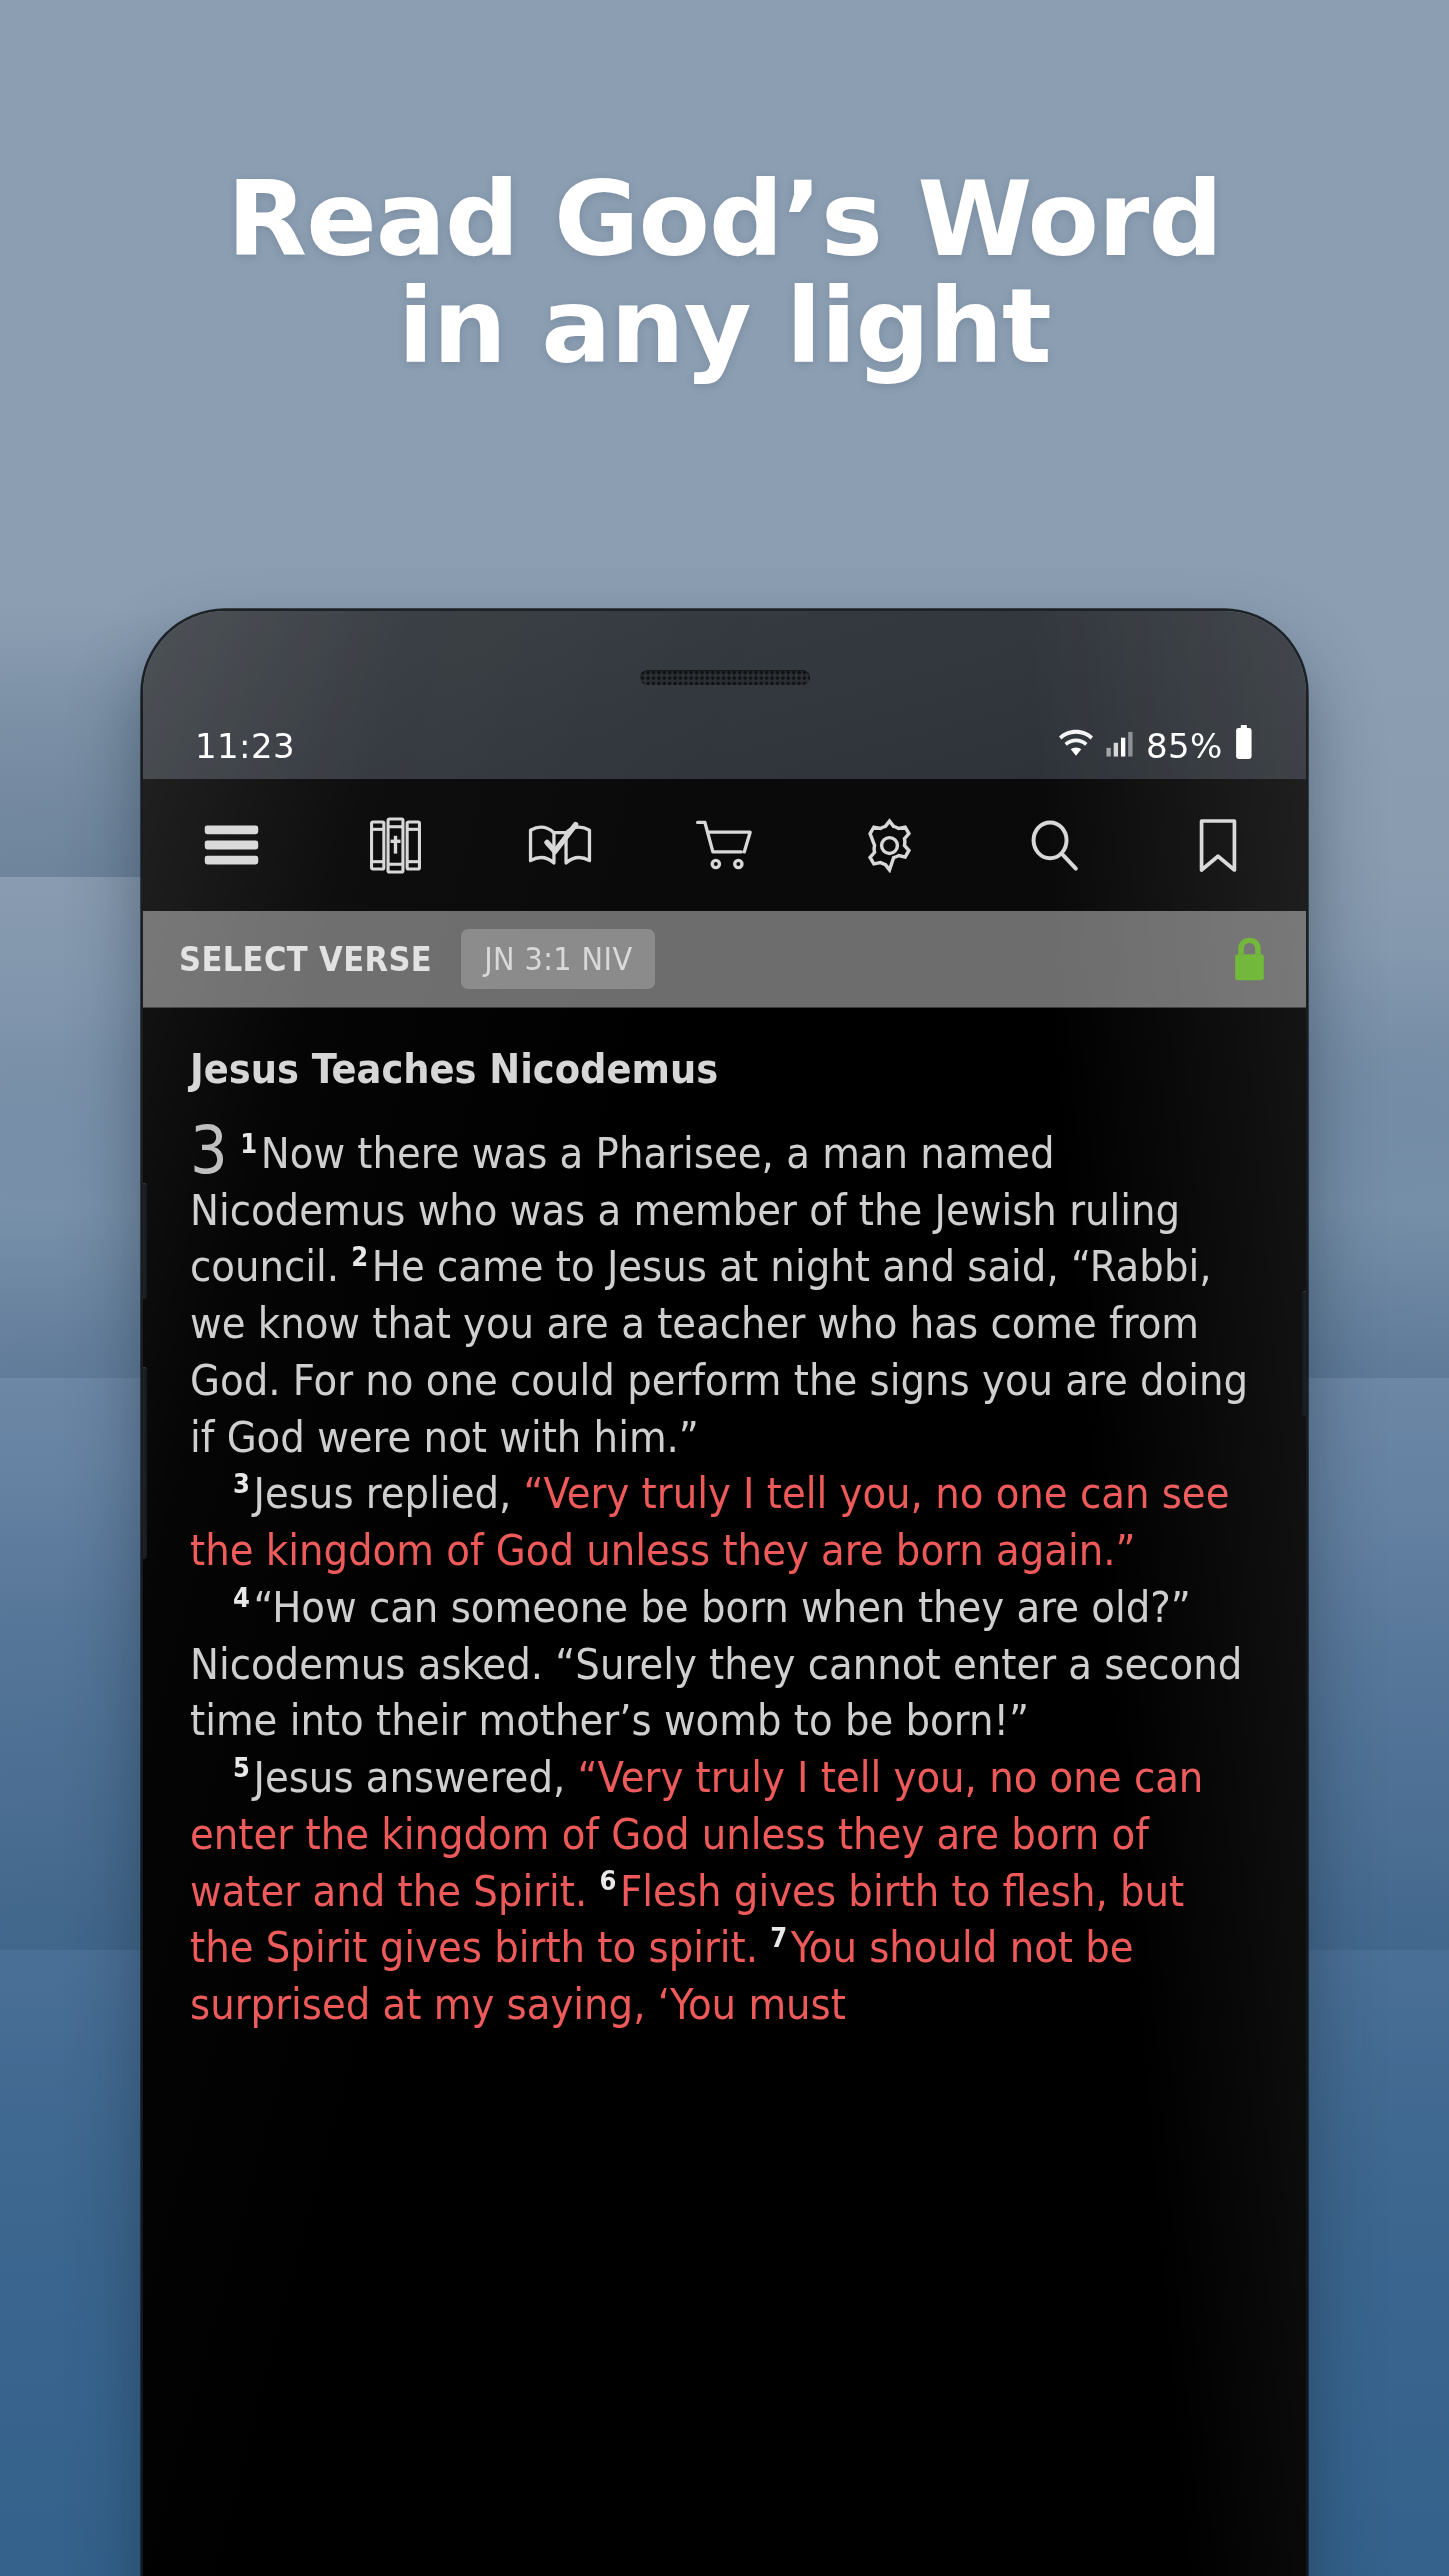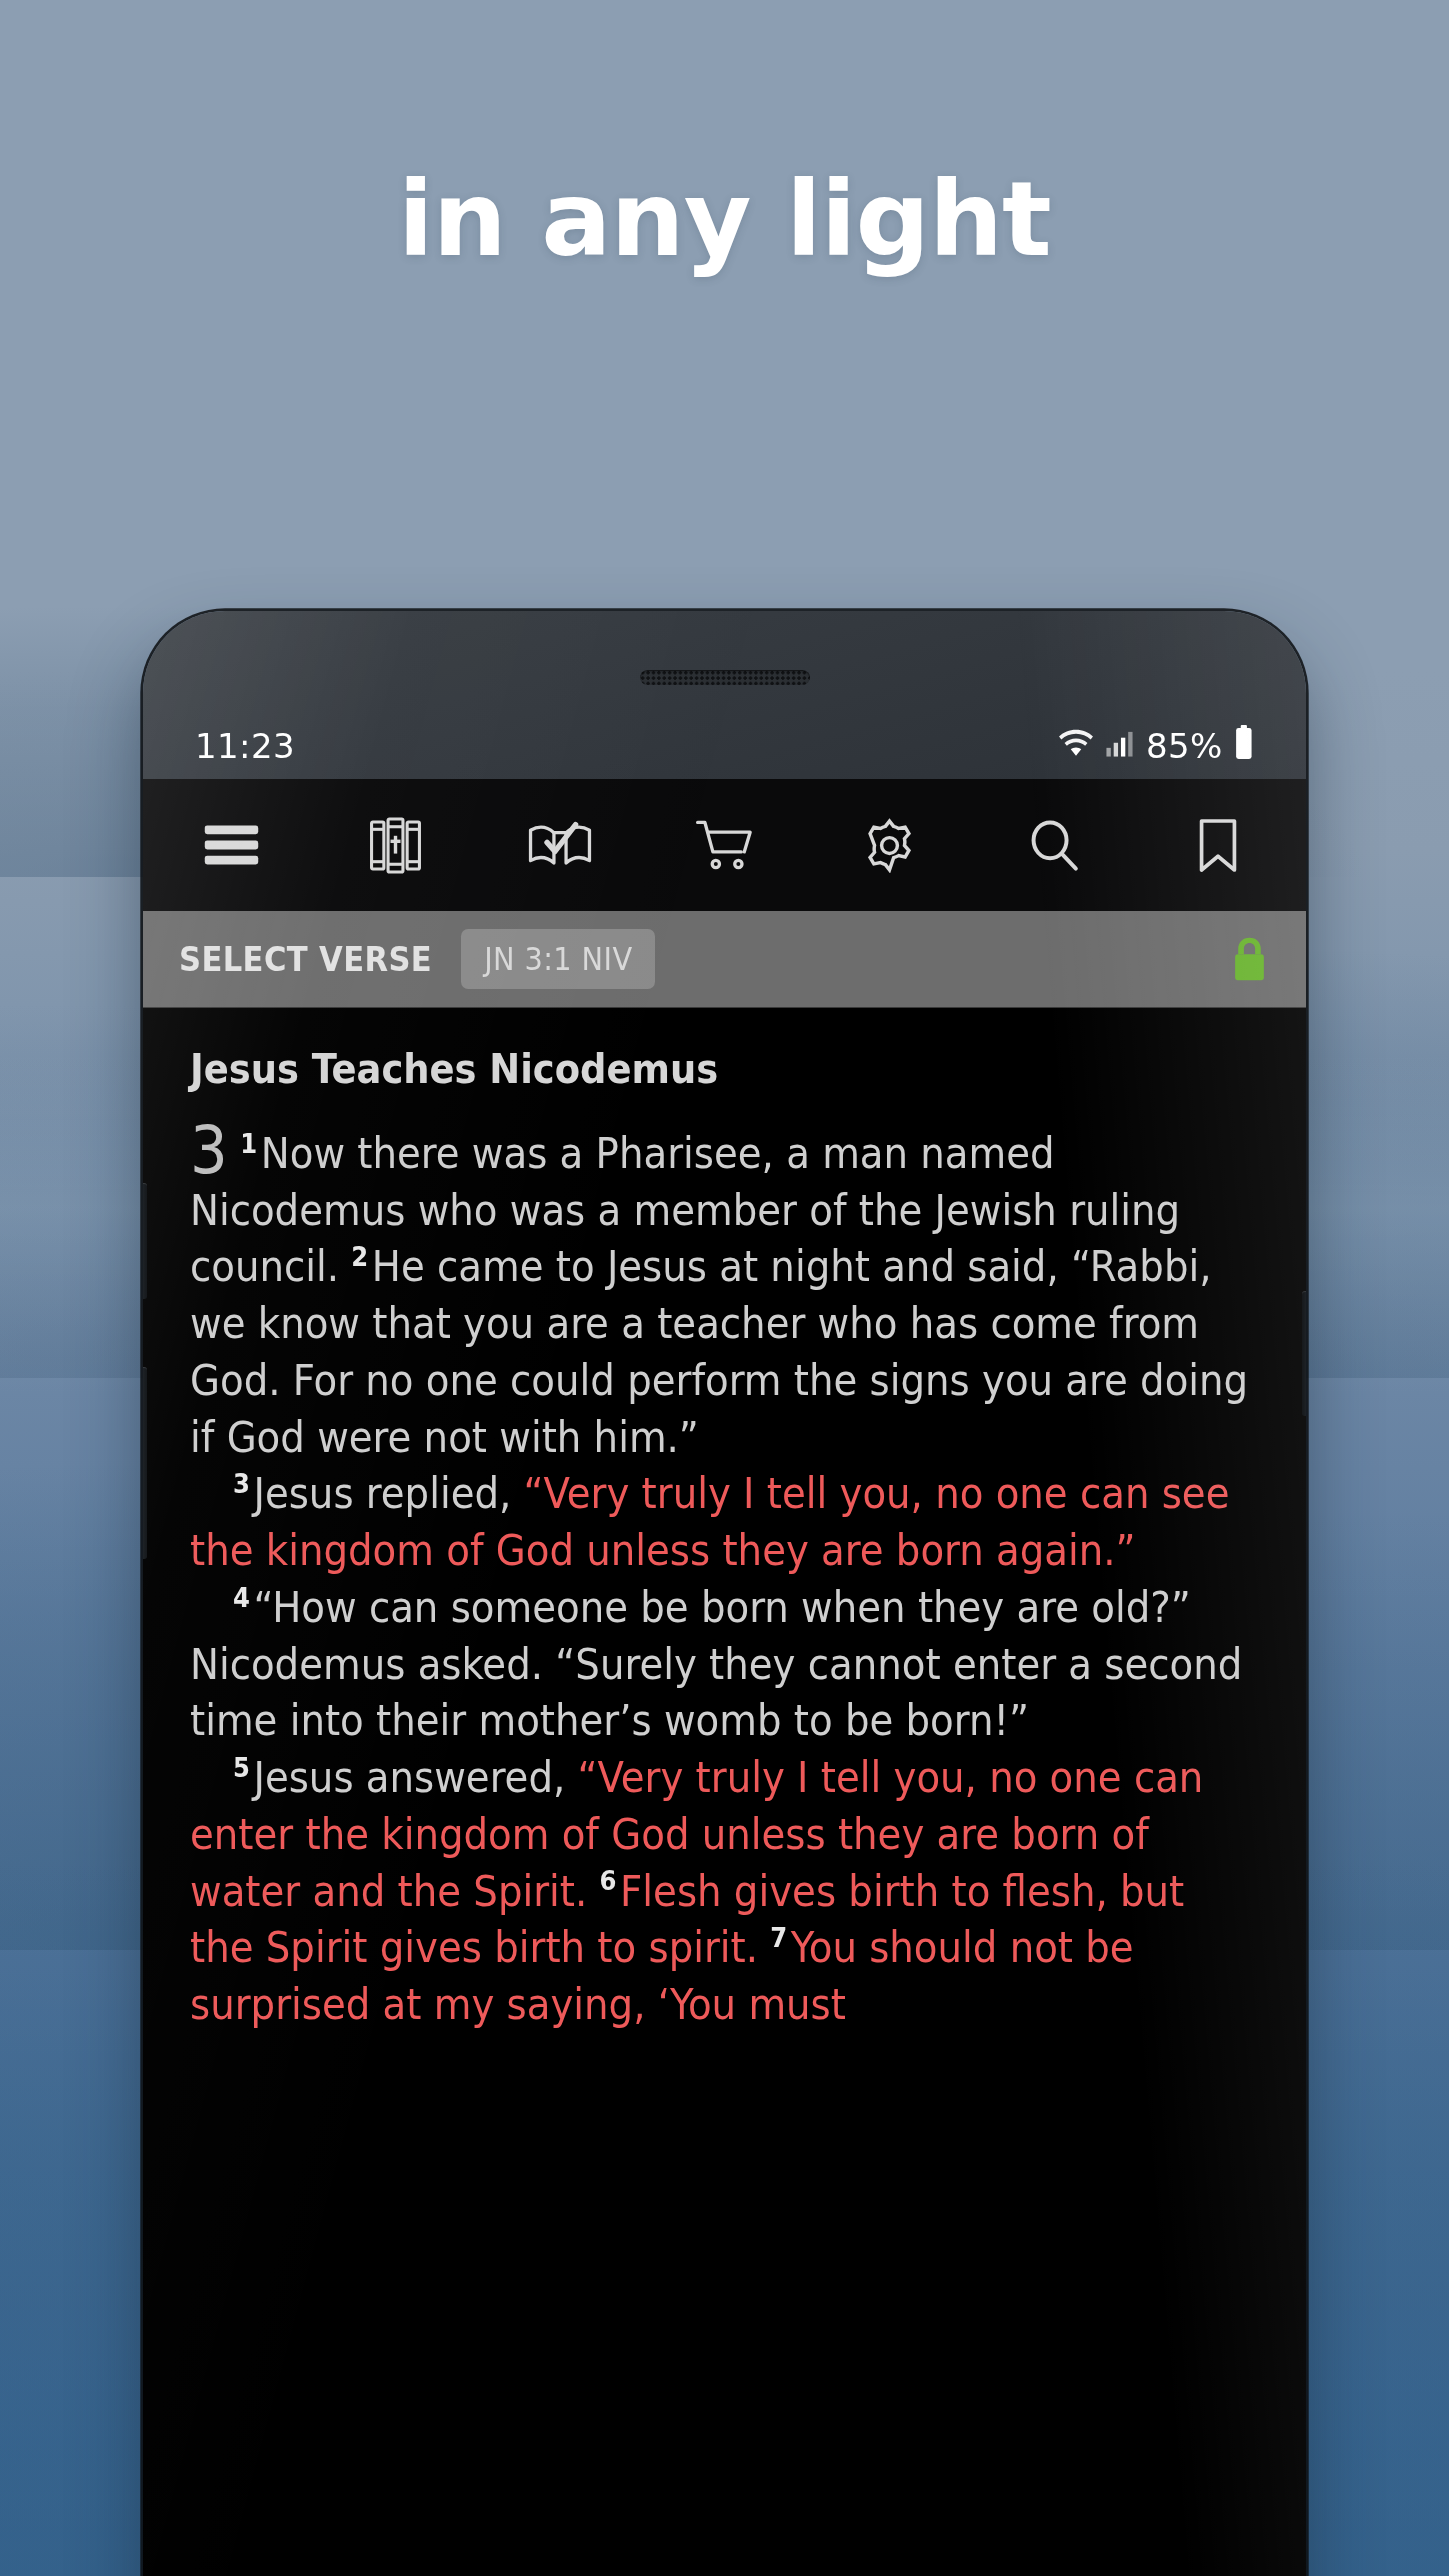--- a/index.html
+++ b/index.html
@@ -264,20 +264,21 @@
 
 <div id="bg">
   <div class="ridge r1"></div>
   <div class="ridge r2"></div>
   <div class="ridge r3"></div>
   <div class="ridge r4"></div>
   <div class="haze"></div>
 </div>
 
 <div id="headline">
+  <span>Read God’s Word</span>
   <span class="l2">in any light</span>
 </div>
 
 <div id="phone">
 
   <div class="sidebtn left" style="top:572px;height:116px;"></div>
   <div class="sidebtn left" style="top:756px;height:192px;"></div>
   <div class="sidebtn right" style="top:680px;height:125px;"></div>
 
   <div id="speaker"></div>

